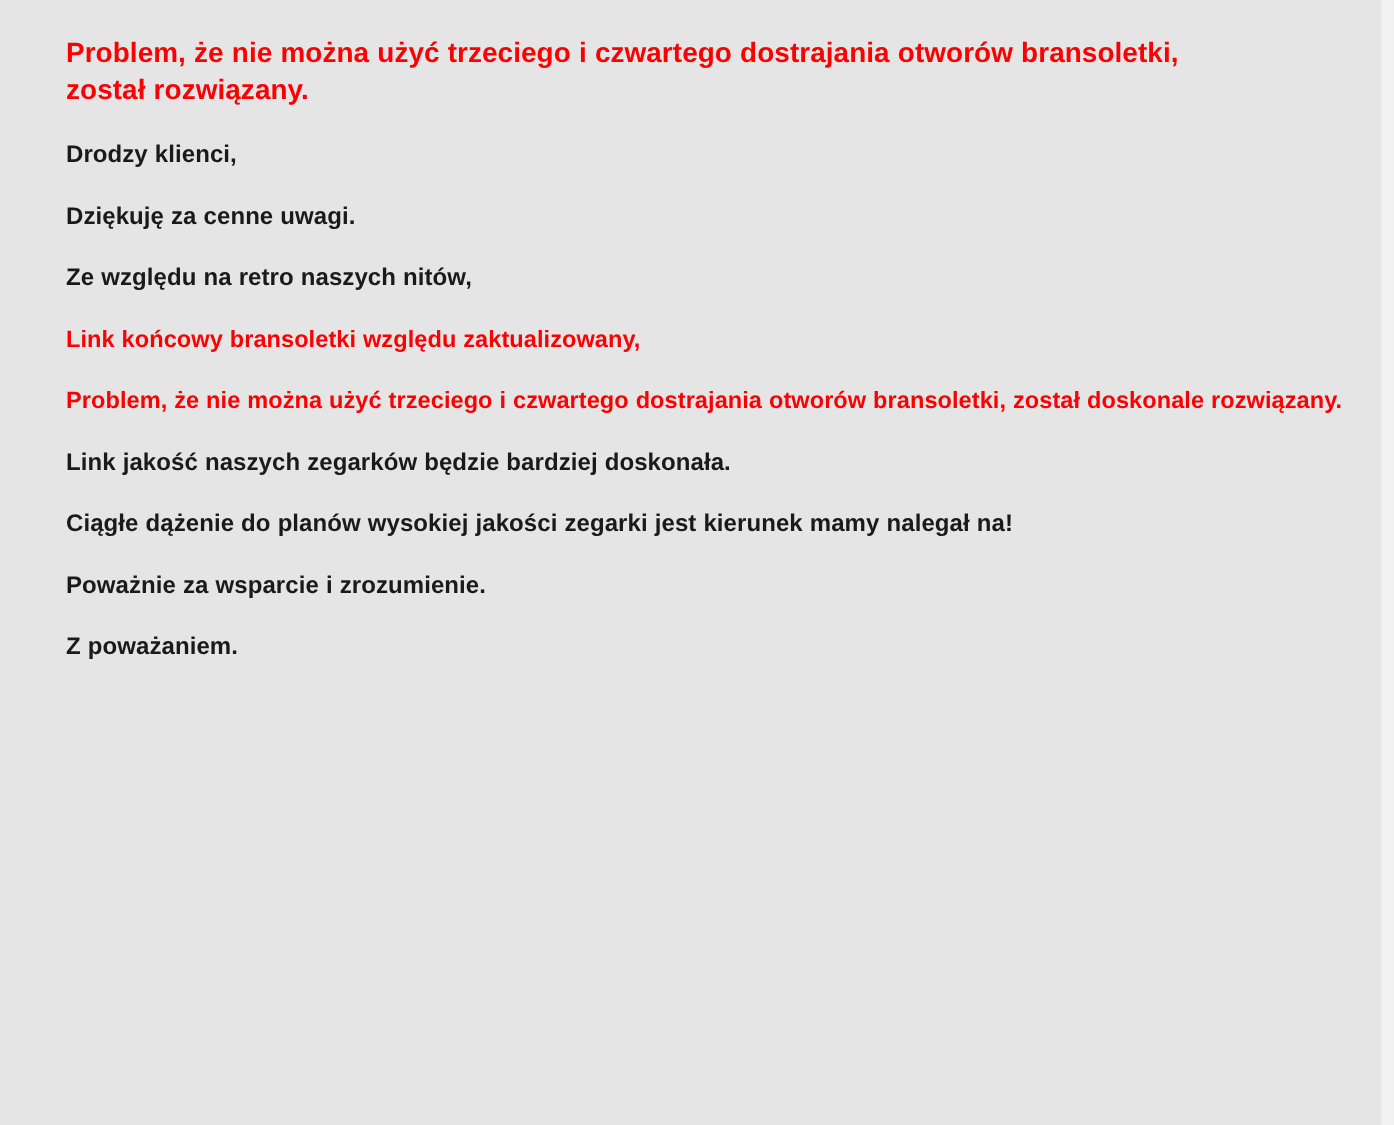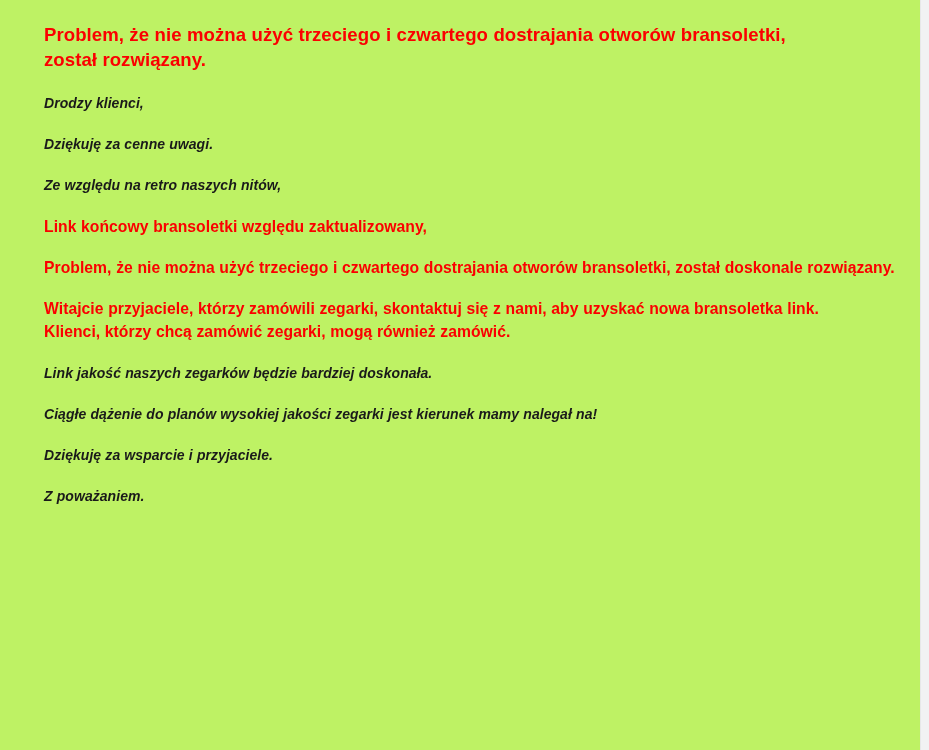--- a/index.html
+++ b/index.html
@@ -12,21 +12,21 @@
     height: 750px;
     background: #ffffff;
     font-family: "Liberation Sans", sans-serif;
     overflow: hidden;
   }
 
   #page {
     position: relative;
     width: 929px;
     height: 750px;
-    background: #bef264;
+    background: #e5e5e5;
     box-sizing: border-box;
   }
 
   
   #right-edge {
     position: absolute;
     top: 0;
     right: 0;
     width: 9px;
     height: 750px;
@@ -56,24 +56,23 @@
 
   .blk.heading {
     font-size: 18.6px;
     line-height: 25px;
     color: #fb0000;
     margin-bottom: 20px;
     max-width: 770px;
   }
 
   .blk.body {
-    font-size: 14px;
+    font-size: 16px;
     color: #1a1a1a;
     max-width: 866px;
-    font-style: italic;
   }
 
   .blk.accent {
     font-size: 15.7px;
     color: #fb0000;
     max-width: 866px;
   }
 
   .blk.two-line {
     max-width: 860px;
@@ -100,25 +99,24 @@
     <p class="blk body">Dziękuję za cenne uwagi.</p>
 
     <p class="blk body">Ze względu na retro naszych nitów,</p>
 
 
 
     <p class="blk accent">Link końcowy bransoletki względu zaktualizowany,</p>
 
     <p class="blk accent">Problem, że nie można użyć trzeciego i czwartego dostrajania otworów bransoletki, został doskonale rozwiązany.</p>
 
-    <p class="blk accent call-out"><span>Witajcie przyjaciele, którzy zamówili zegarki, skontaktuj się z nami, aby uzyskać nowa bransoletka link.</span><br><span>Klienci, którzy chcą zamówić zegarki, mogą również zamówić.</span></p>
 
 
     <p class="blk body">Link jakość naszych zegarków będzie bardziej doskonała.</p>
 
     <p class="blk body">Ciągłe dążenie do planów wysokiej jakości zegarki jest kierunek mamy nalegał na!</p>
 
-    <p class="blk body">Dziękuję za wsparcie i przyjaciele.</p>
+    <p class="blk body">Poważnie za wsparcie i zrozumienie.</p>
 
     <p class="blk body">Z poważaniem.</p>
 
   </div>
 </div>
 
 </body></html>

